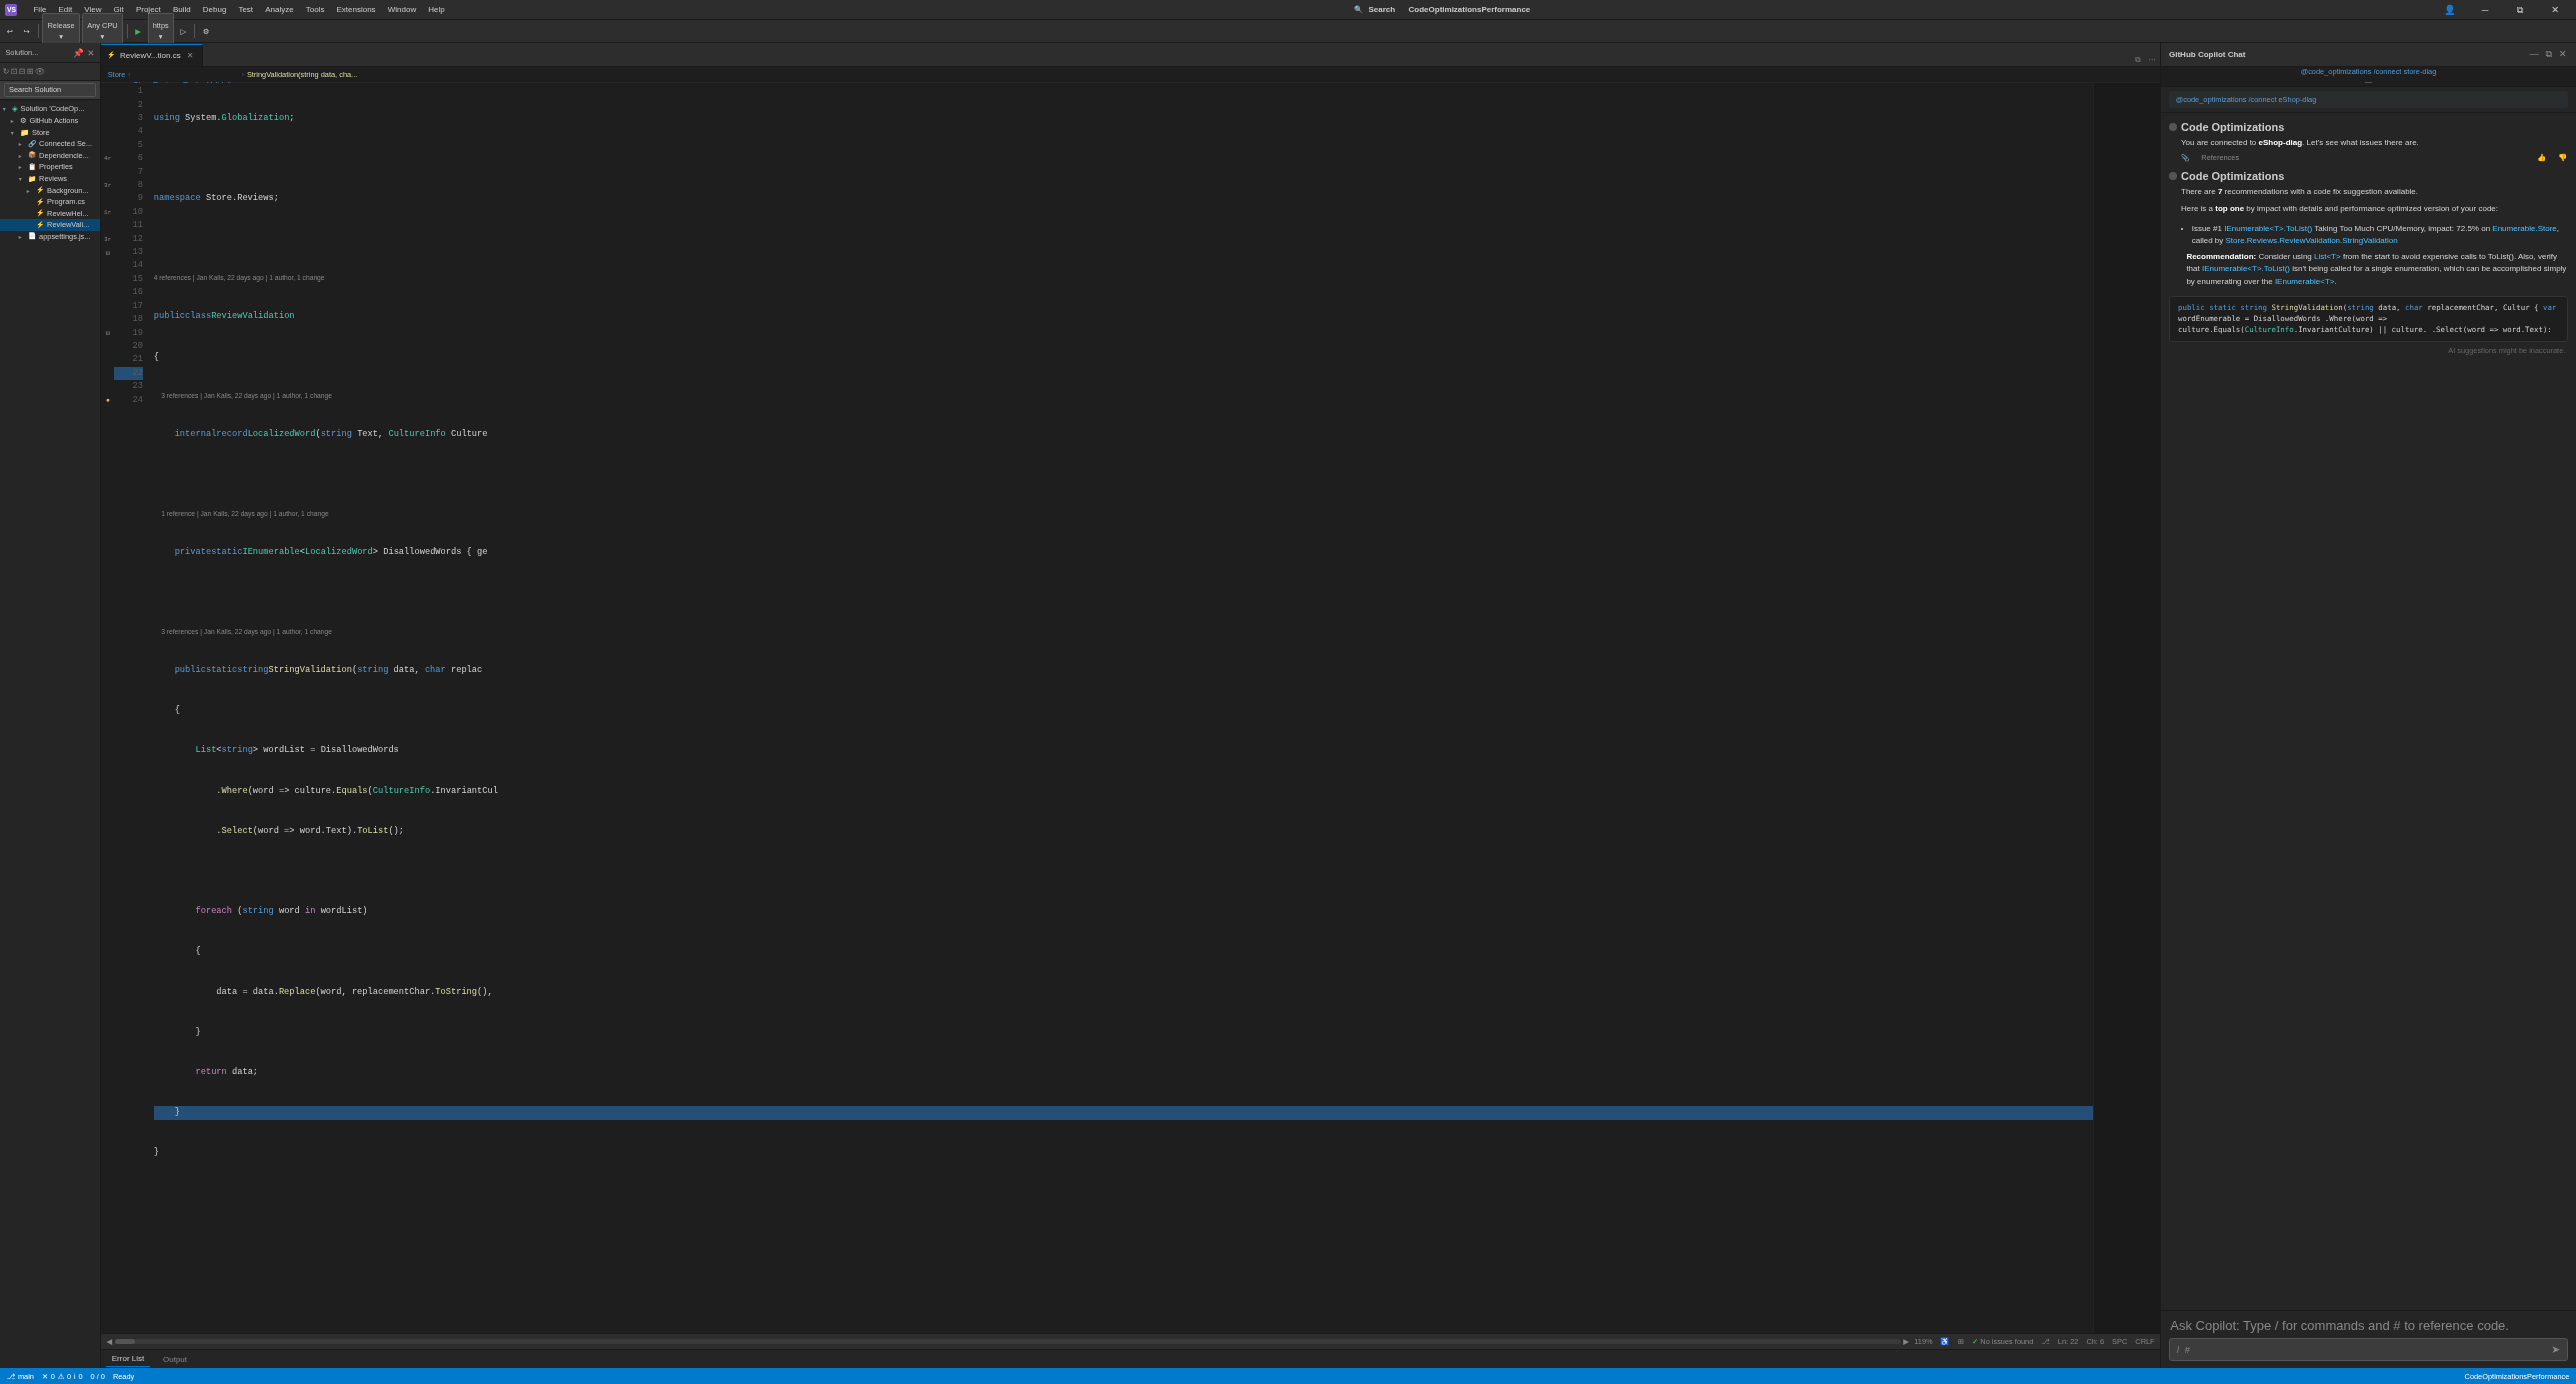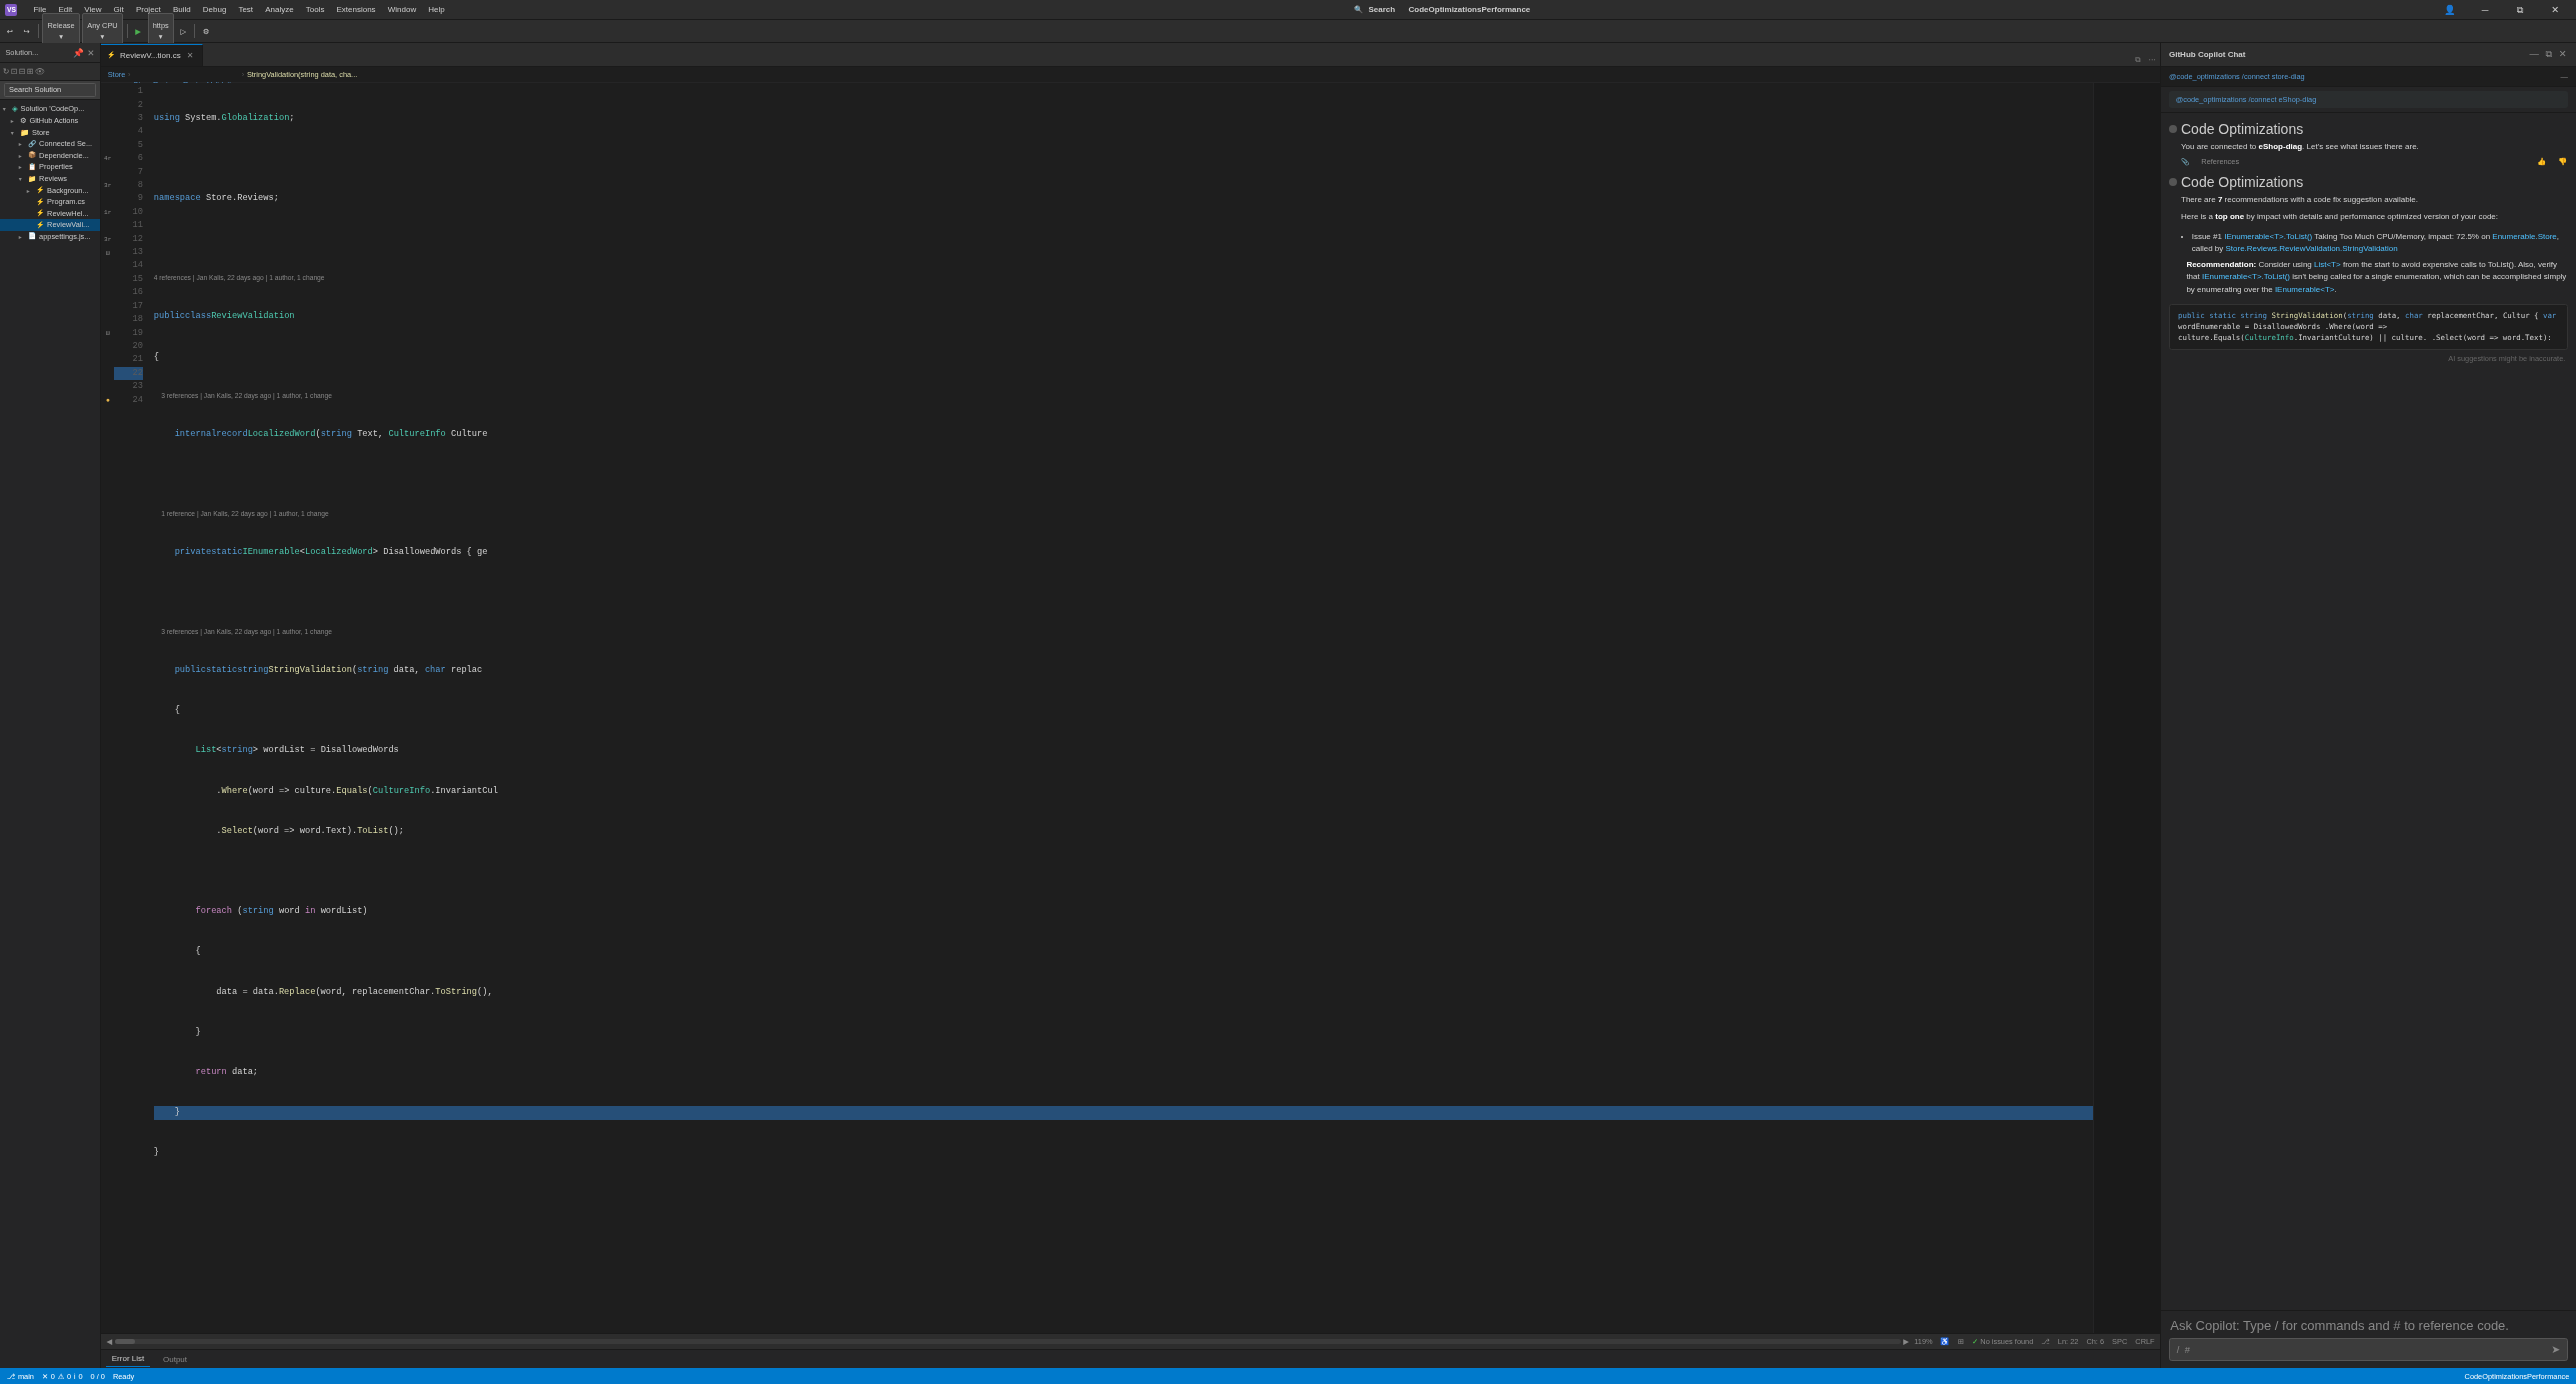--- a/index.html
+++ b/index.html
@@ -392,20 +392,21 @@
       height: 20px;
       background: #1e1e1e;
       display: flex;
       align-items: center;
       padding: 0 8px;
       font-size: 7.4px;
       color: #569cd6;
       border-bottom: 0.7px solid #1a1a1a;
       justify-content: space-between;
       flex-shrink: 0;
+      flex-direction: column;
     }
     .copilot-messages {
       flex: 1;
       overflow-y: auto;
       padding: 8px;
       display: flex;
       flex-direction: column;
       gap: 8px;
     }
     .copilot-msg {
@@ -420,22 +421,22 @@
     }
     .copilot-dot {
       width: 8px;
       height: 8px;
       border-radius: 50%;
       background: #444;
       display: inline-block;
       flex-shrink: 0;
     }
     .copilot-msg-title {
-      font-size: 14px;
-      font-weight: 400;
+      font-size: 11px;
+      font-weight: 700;
       color: #cccccc;
     }
     .copilot-msg-body {
       font-size: 8px;
       color: #d4d4d4;
       line-height: 1.6;
       padding-left: 12px;
     }
     .copilot-msg-body strong { color: #ffffff; }
     .copilot-msg-body a, .copilot-link { color: #4fc1ff; text-decoration: none; }

